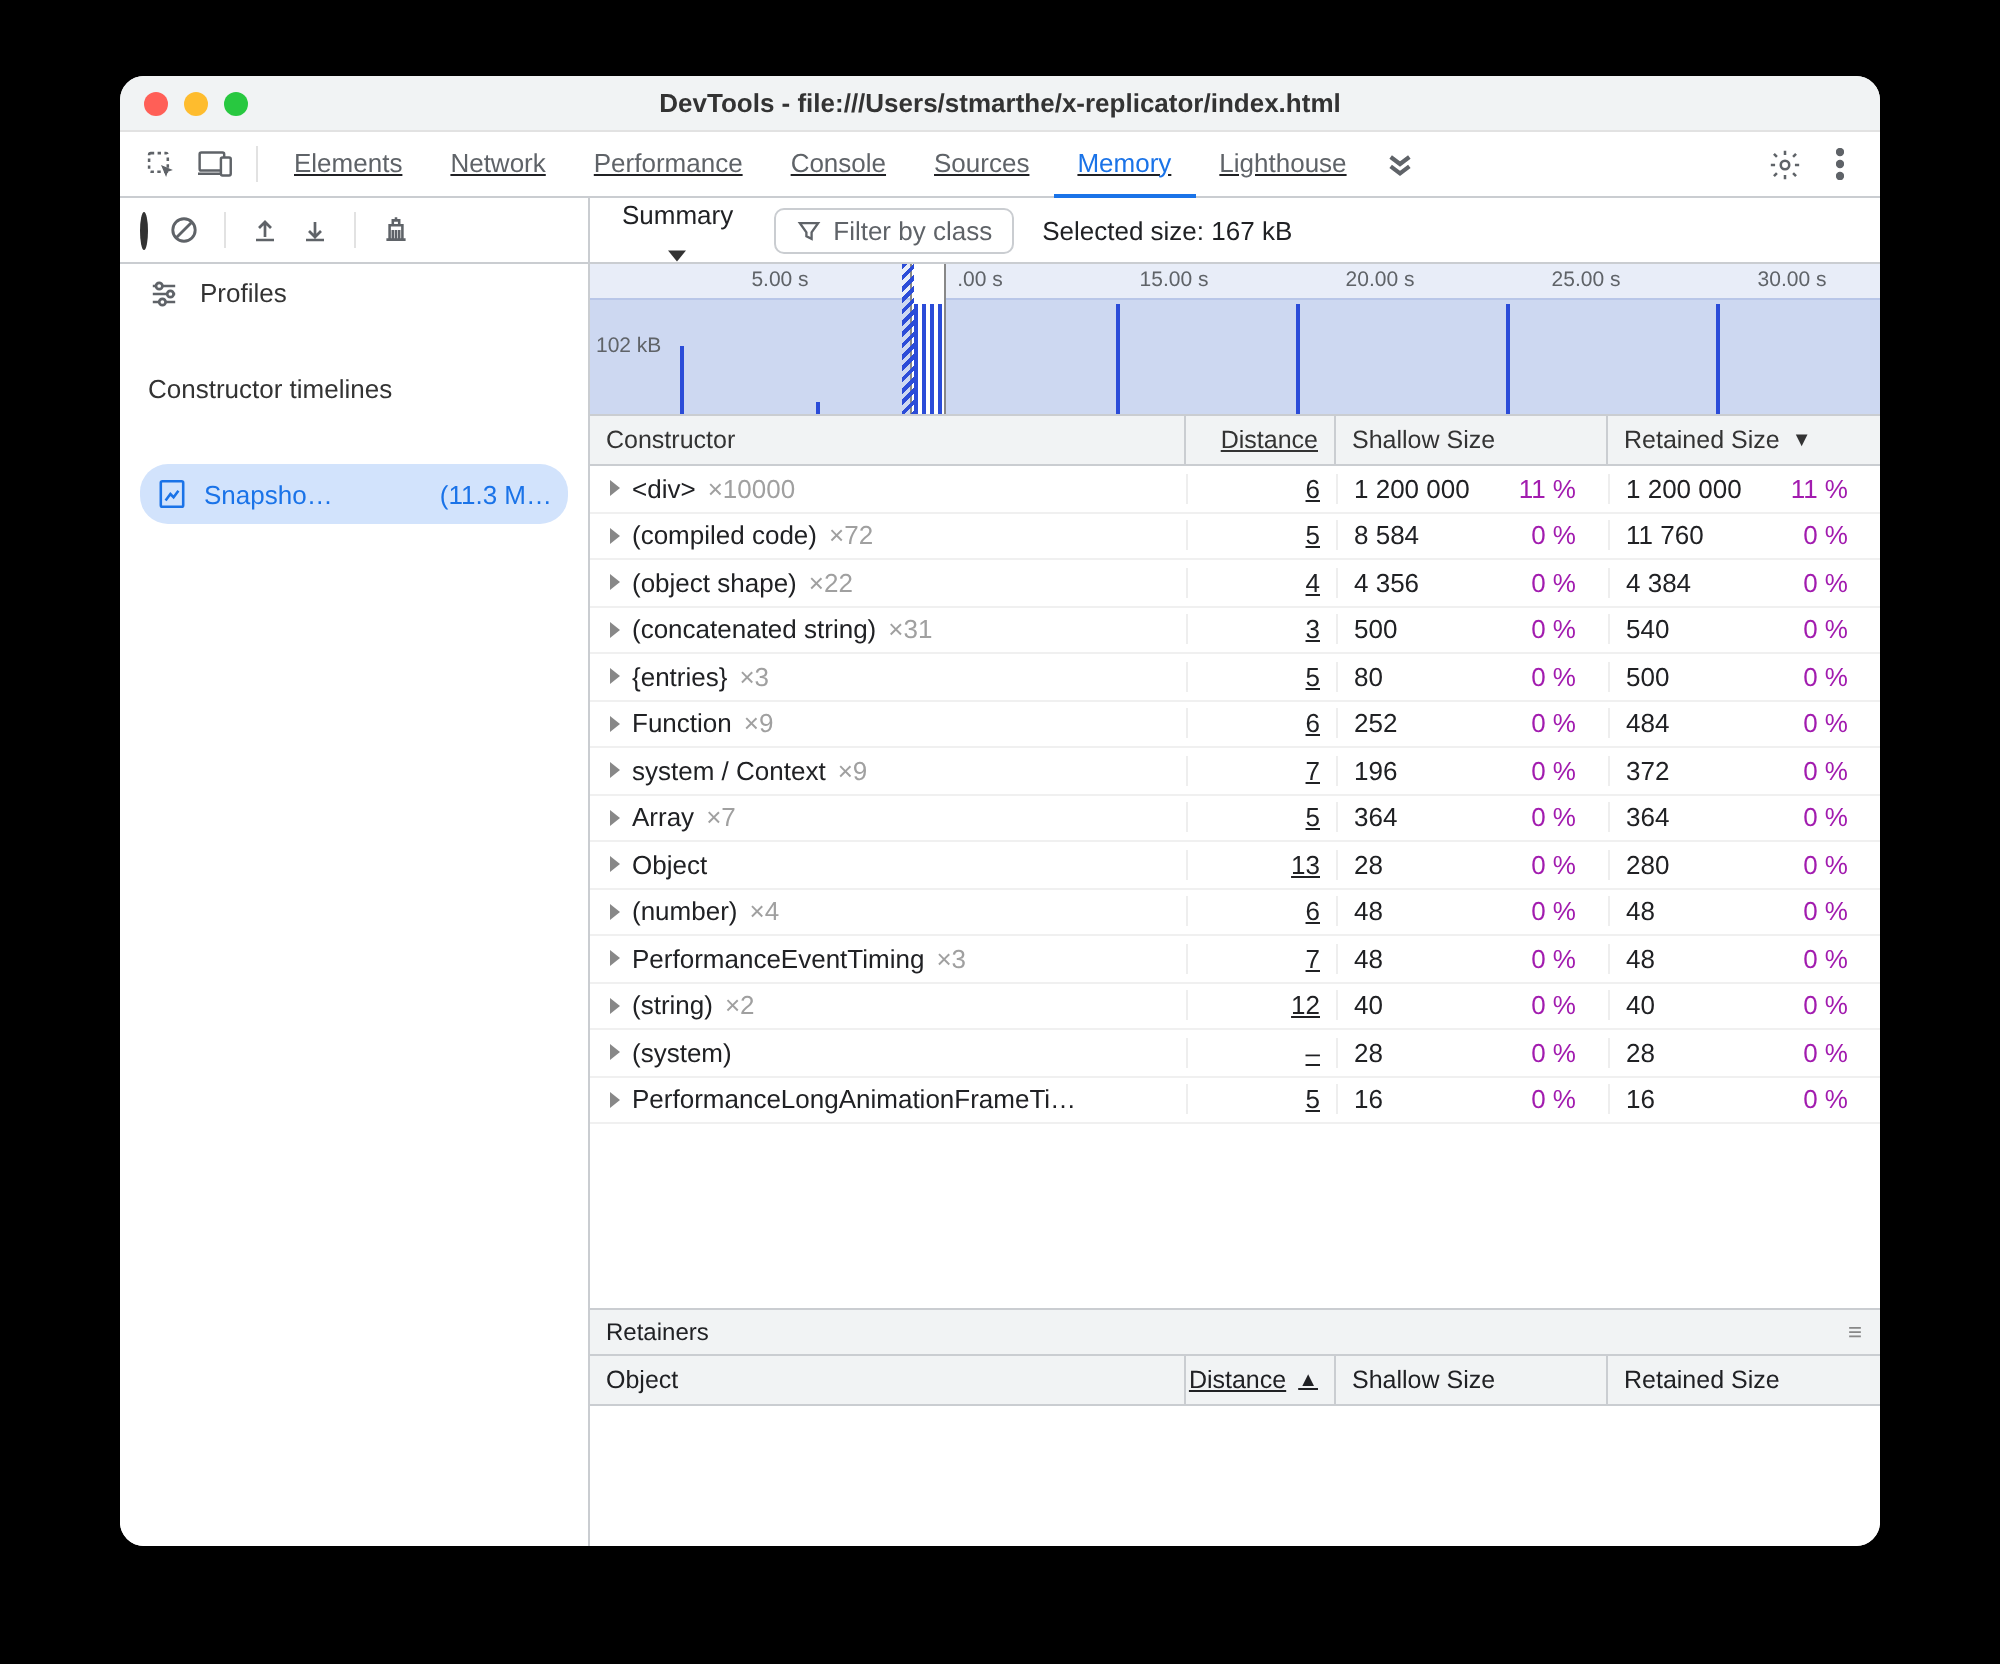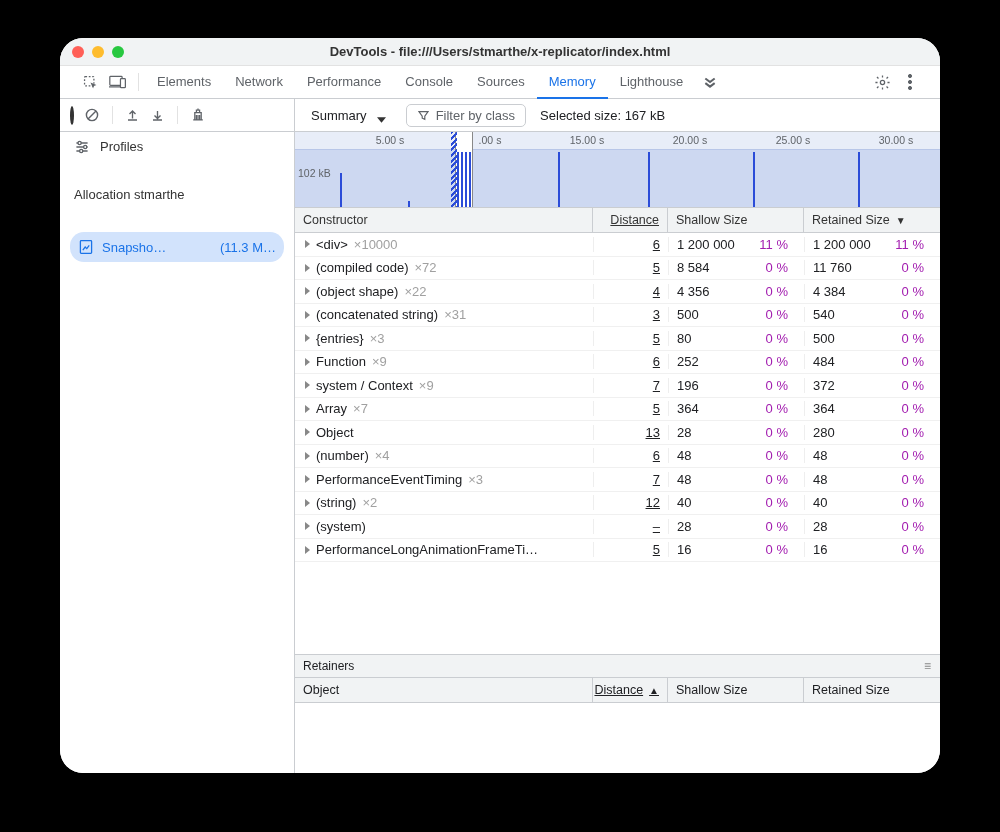--- a/index.html
+++ b/index.html
@@ -12,44 +12,44 @@
     --blue-sel: #d2e3fc;
     --bg: #ffffff;
     --header-bg: #f1f3f4;
     --timeline-bg: #cdd8f1;
   }
   * { box-sizing: border-box; }
   html,body { margin:0; padding:0; background:#000; font-family: -apple-system, "Helvetica Neue", Arial, sans-serif; font-size:13px; color:var(--text); }
 
   .stage { width:1000px; height:832px; position:relative; }
   .window { position:absolute; left:60px; top:38px; width:880px; height:735px; background:var(--bg);
-            border-radius:23px; overflow:hidden; box-shadow:0 18px 60px rgba(0,0,0,.55), 0 0 0 1px rgba(0,0,0,.15); display:flex; flex-direction:column;}
+            border-radius:12px; overflow:hidden; box-shadow:0 18px 60px rgba(0,0,0,.55), 0 0 0 1px rgba(0,0,0,.15); display:flex; flex-direction:column;}
 
   
   .titlebar { height:28px; background:var(--header-bg); display:flex; align-items:center; position:relative; border-bottom:1px solid var(--border-light);}
   .traffic { position:absolute; left:12px; top:8px; display:flex; gap:8px;}
   .traffic span { width:12px; height:12px; border-radius:50%; display:block;}
   .tl-r{background:#ff5f57;} .tl-y{background:#febc2e;} .tl-g{background:#28c840;}
   .titlebar .title { margin:0 auto; font-weight:600; font-size:13px; color:#333;}
 
   
-  .tabsrow { height:33px; border-bottom:1px solid var(--border); display:flex; align-items:center; padding:0 16px; gap:0; background:var(--bg);}
+  .tabsrow { height:33px; border-bottom:1px solid var(--border); display:flex; align-items:center; padding:0 6px; gap:0; background:var(--bg);text-decoration:underline;}
   .tabsrow .iconbtn { width:28px; height:28px; display:flex; align-items:center; justify-content:center; color:#5f6368; border-radius:3px;}
   .tabsrow .sep { width:1px; height:18px; background:var(--border-light); margin:0 6px;}
   .tab { padding:0 12px; height:33px; display:flex; align-items:center; color:#5f6368; font-size:13px; border-bottom:2px solid transparent;}
   .tab.active { color:var(--blue); border-bottom-color:var(--blue);}
   .spacer { flex:1; }
   .chevmore { padding:0 8px; color:#5f6368;}
 
   
   .toolrow { height:33px; border-bottom:1px solid var(--border); display:flex; align-items:stretch; background:var(--bg);}
   .toolrow .left { width:235px; border-right:1px solid var(--border); display:flex; align-items:center; padding:0 10px; gap:10px;}
   .toolrow .left .sep { width:1px; height:18px; background:var(--border-light); margin:0 2px;}
   .toolrow .right { flex:1; display:flex; align-items:center; padding:0 10px; gap:14px;}
-  .dropdown { display:flex; align-items:flex-end; gap:10px; padding:3px 6px;}
+  .dropdown { display:flex; align-items:center; gap:10px; padding:3px 6px;flex-direction:column;}
   .filterpill { display:flex; align-items:center; gap:6px; border:1px solid var(--border); border-radius:5px; padding:3px 10px; background:#fff;}
   .seltext { color:var(--text); }
   .iconbtn svg { stroke:#5f6368; }
   .recdot { width:12px; height:12px; border:2px solid #333; border-radius:50%; background:radial-gradient(circle,#333 30%, transparent 32%);}
 
   
   .body { flex:1; display:flex; min-height:0;}
   .sidebar { width:235px; border-right:1px solid var(--border); display:flex; flex-direction:column; background:#fff;gap:20px;}
   .sidebar .heading { display:flex; align-items:center; gap:10px; padding:7px 14px; color:#333; font-size:13px;}
   .sidebar .subhead { padding:6px 14px; color:#333;}
@@ -204,21 +204,21 @@
     <div class="sidebar">
       <div class="heading">
         <svg width="16" height="14" viewBox="0 0 20 16" fill="none" stroke="#5f6368" stroke-width="1.7">
           <path d="M3 3h14M3 8h14M3 13h14"></path>
               <circle cx="7" cy="3" r="2" fill="#fff"></circle>
               <circle cx="14" cy="8" r="2" fill="#fff"></circle>
               <circle cx="9" cy="13" r="2" fill="#fff"></circle>
         </svg>
         <span>Profiles</span>
       </div>
-      <div class="subhead">Allocation stmarthe</div>
+      <div class="subhead">Constructor timelines</div>
       <div class="snapshot">
         <svg width="16" height="16" viewBox="0 0 20 20" fill="none" stroke="#1a73e8" stroke-width="1.6">
           <rect x="3" y="2" width="14" height="16" rx="1"></rect>
               <path d="M6 14l3-4 2 2 3-4"></path>
         </svg>
         <span class="name">Snapsho…</span>
         <span class="size">(11.3 M…</span>
       </div>
     </div>
 

